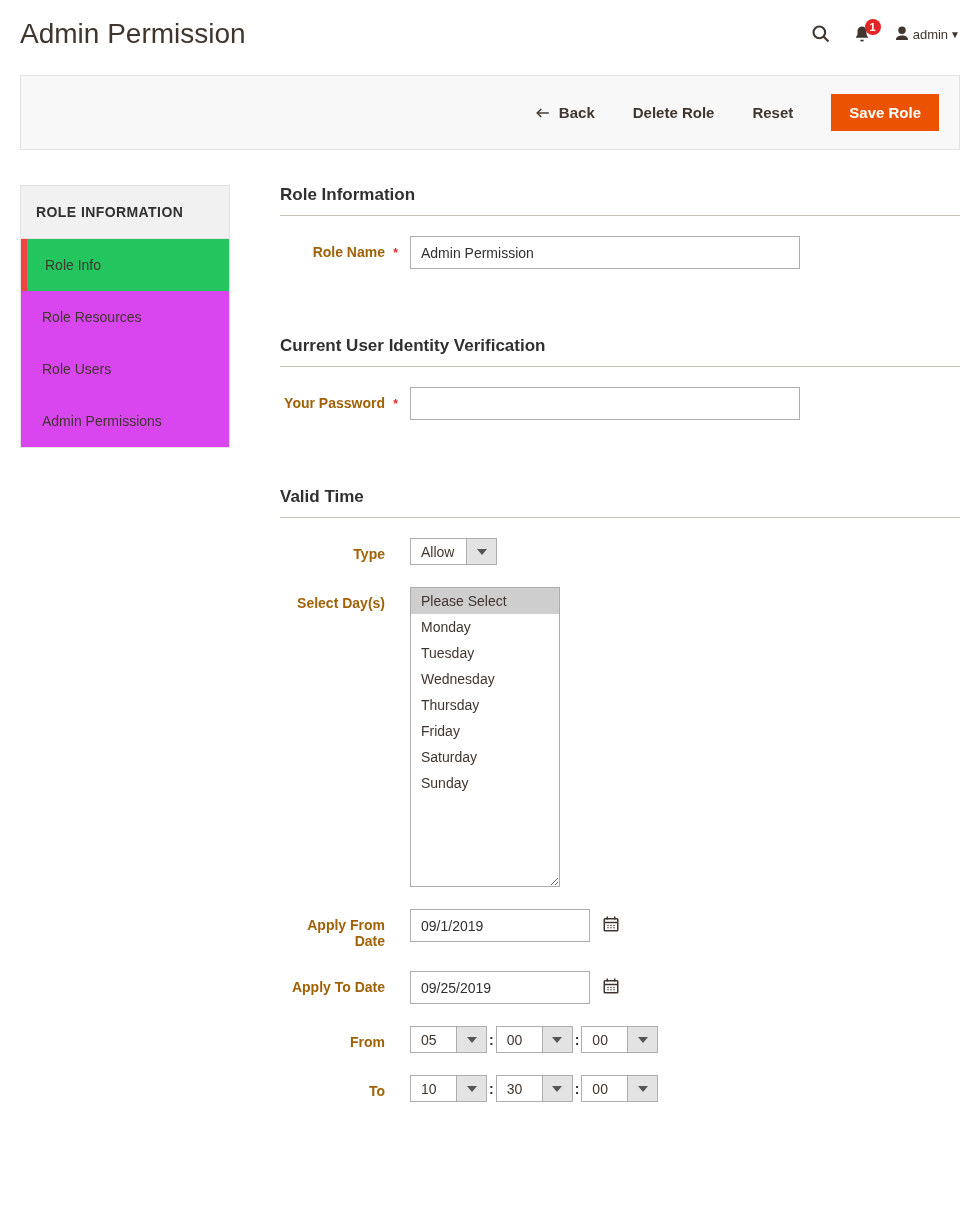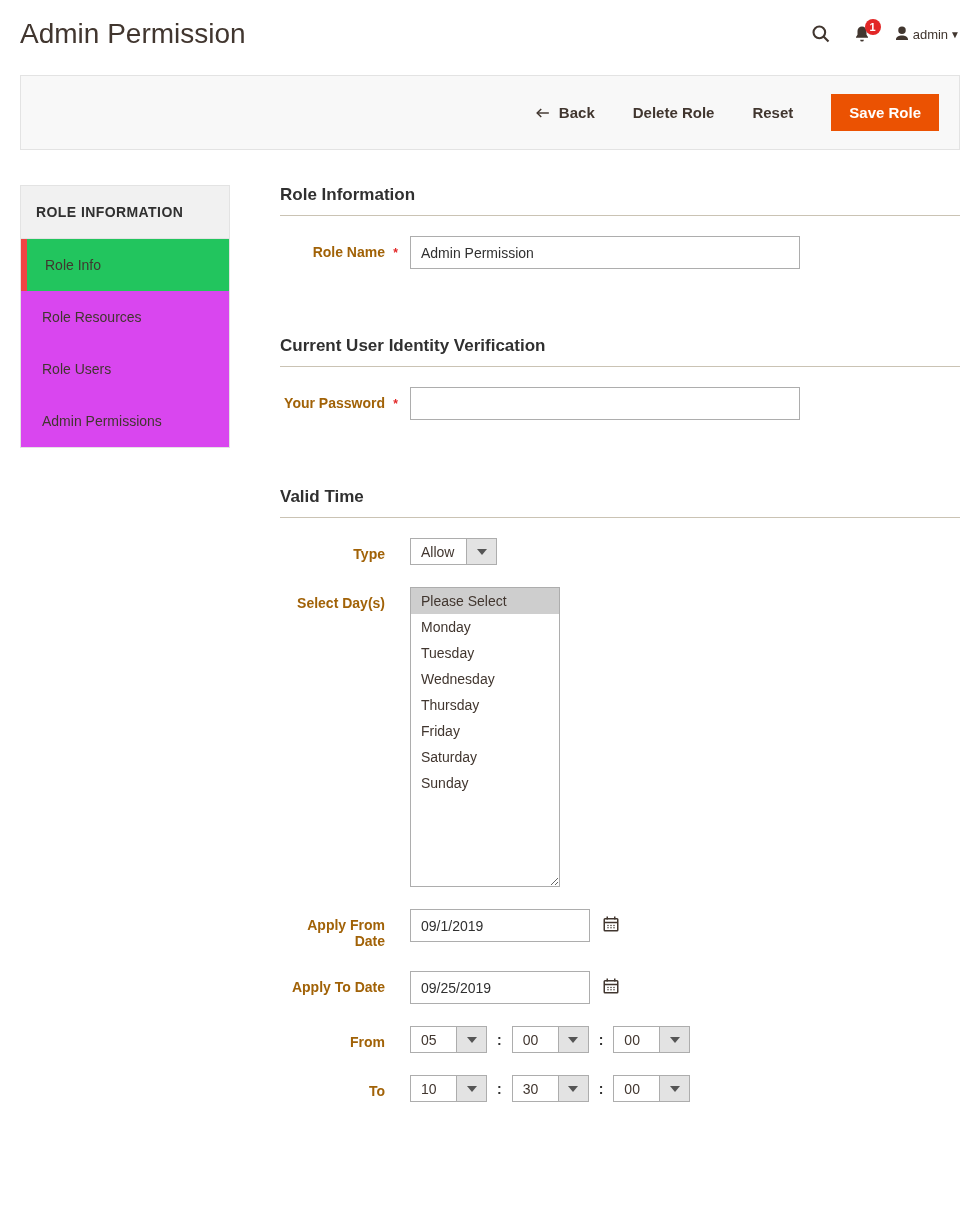--- a/index.html
+++ b/index.html
@@ -32,21 +32,21 @@
 .select-wrap .sel-text { padding: 0 10px; display: flex; align-items: center; min-width: 45px; font-size:14px; }
 .select-wrap.wide .sel-text { min-width:55px; }
 .select-wrap .sel-arrow { width: 30px; background: #e3e3e3; border-left: 1px solid #adadad; display: flex; align-items: center; justify-content: center; cursor: pointer; }
 .select-wrap .sel-arrow svg { fill: #555; }
 .multiselect { width: 150px; height: 300px; border: 1px solid #adadad; overflow: auto; resize: both; font-size:14px; }
 .multiselect .opt { padding: 5px 10px; cursor: pointer; }
 .multiselect .opt.selected { background: #cecece; }
 .date-row { display: flex; align-items: center; gap: 12px; }
 .date-row input { width: 180px; }
 .cal-icon { cursor: pointer; }
-.time-row { display: flex; align-items: center; gap: 8px; text-align: center; }
+.time-row { display: flex; align-items: center; gap: 0; text-align: center; }
 .colon { font-weight: 600; color:#303030; padding:0 2px; }
 .spacer { height: 45px; }
 </style>
 </head>
 <body>
 
 <div class="page">
   <div class="header">
     <h1 class="page-title">Admin Permission</h1>
     <div class="header-actions">

